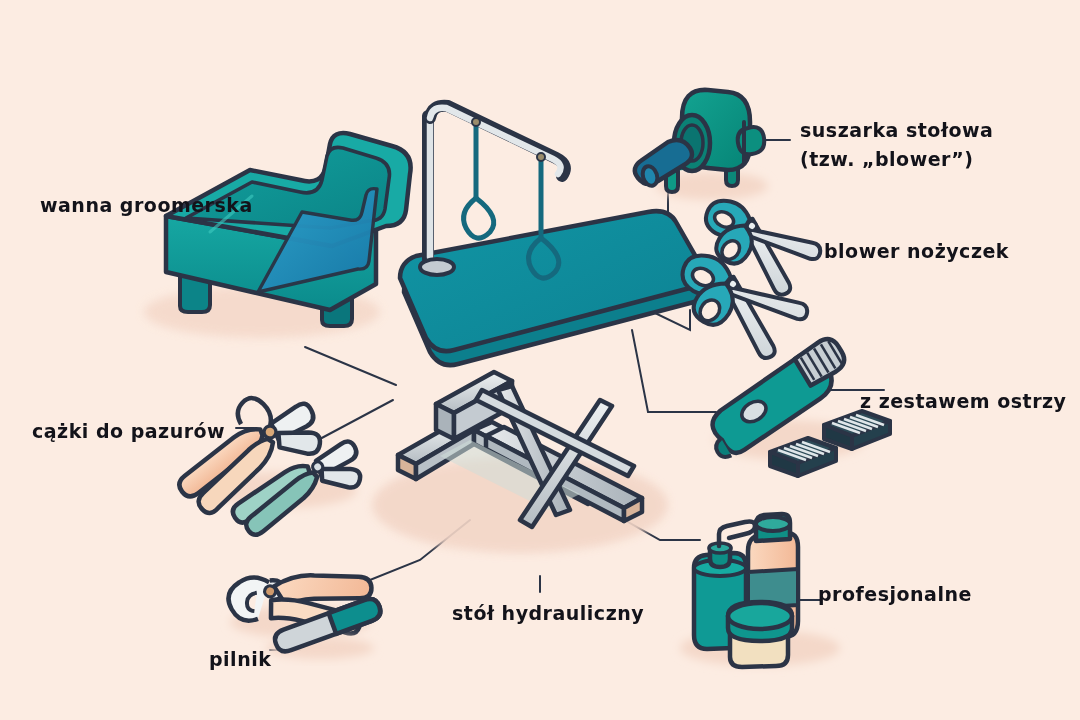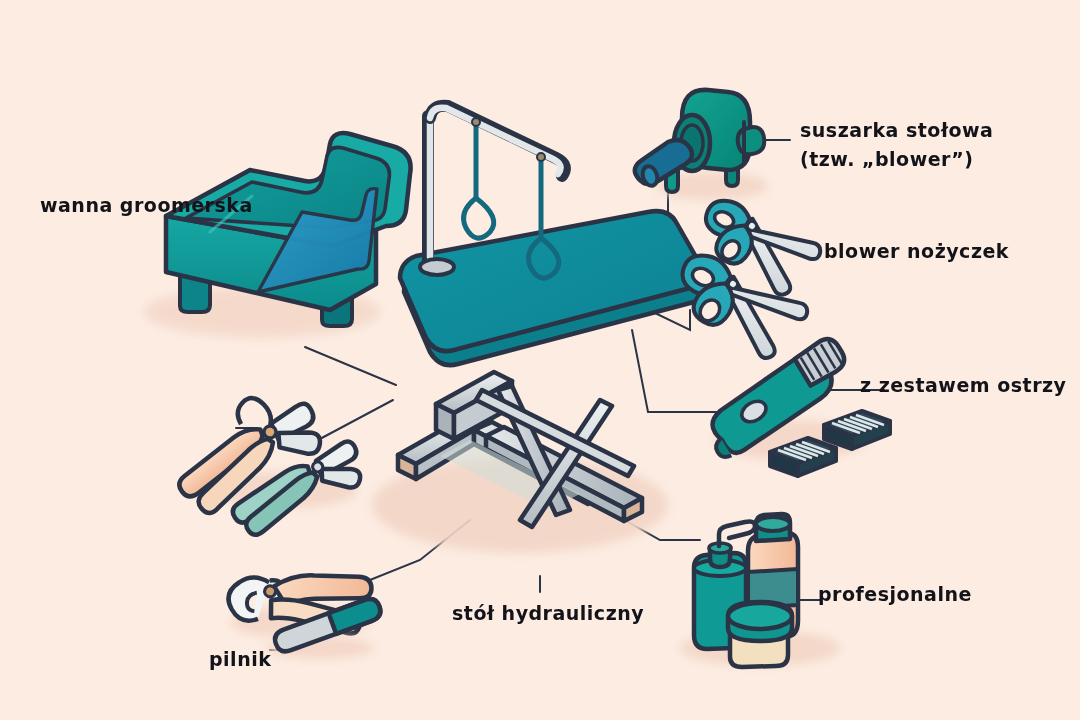--- a/index.html
+++ b/index.html
@@ -325,22 +325,23 @@
     </g>
   </svg>
 
   <div class="lbl" style="left:40px;top:144px;margin-top:48px;">wanna groomerska</div>
 
   <div class="lbl c" style="left:800px;top:117px;width:210px;">suszarka stołowa</div>
   <div class="lbl c" style="left:800px;top:146px;width:210px;">(tzw. „blower”)</div>
 
   <div class="lbl" style="left:824px;top:238px;">blower nożyczek</div>
 
-  <div class="lbl c" style="left:860px;top:372px;width:215px;">z zestawem ostrzy</div>
-
+  <div class="lbl c" style="left:860px;top:388px;width:215px;">z zestawem ostrzy</div>
+
+  <div class="lbl" style="left:32px;top:418px;">cążki do pazurów</div>
 
   <div class="lbl" style="left:209px;top:646px;">pilnik</div>
 
   <div class="lbl" style="left:452px;top:600px;">stół hydrauliczny</div>
 
   <div class="lbl c" style="left:818px;top:581px;width:200px;">profesjonalne</div>
 
 </div>
 
 </body></html>

